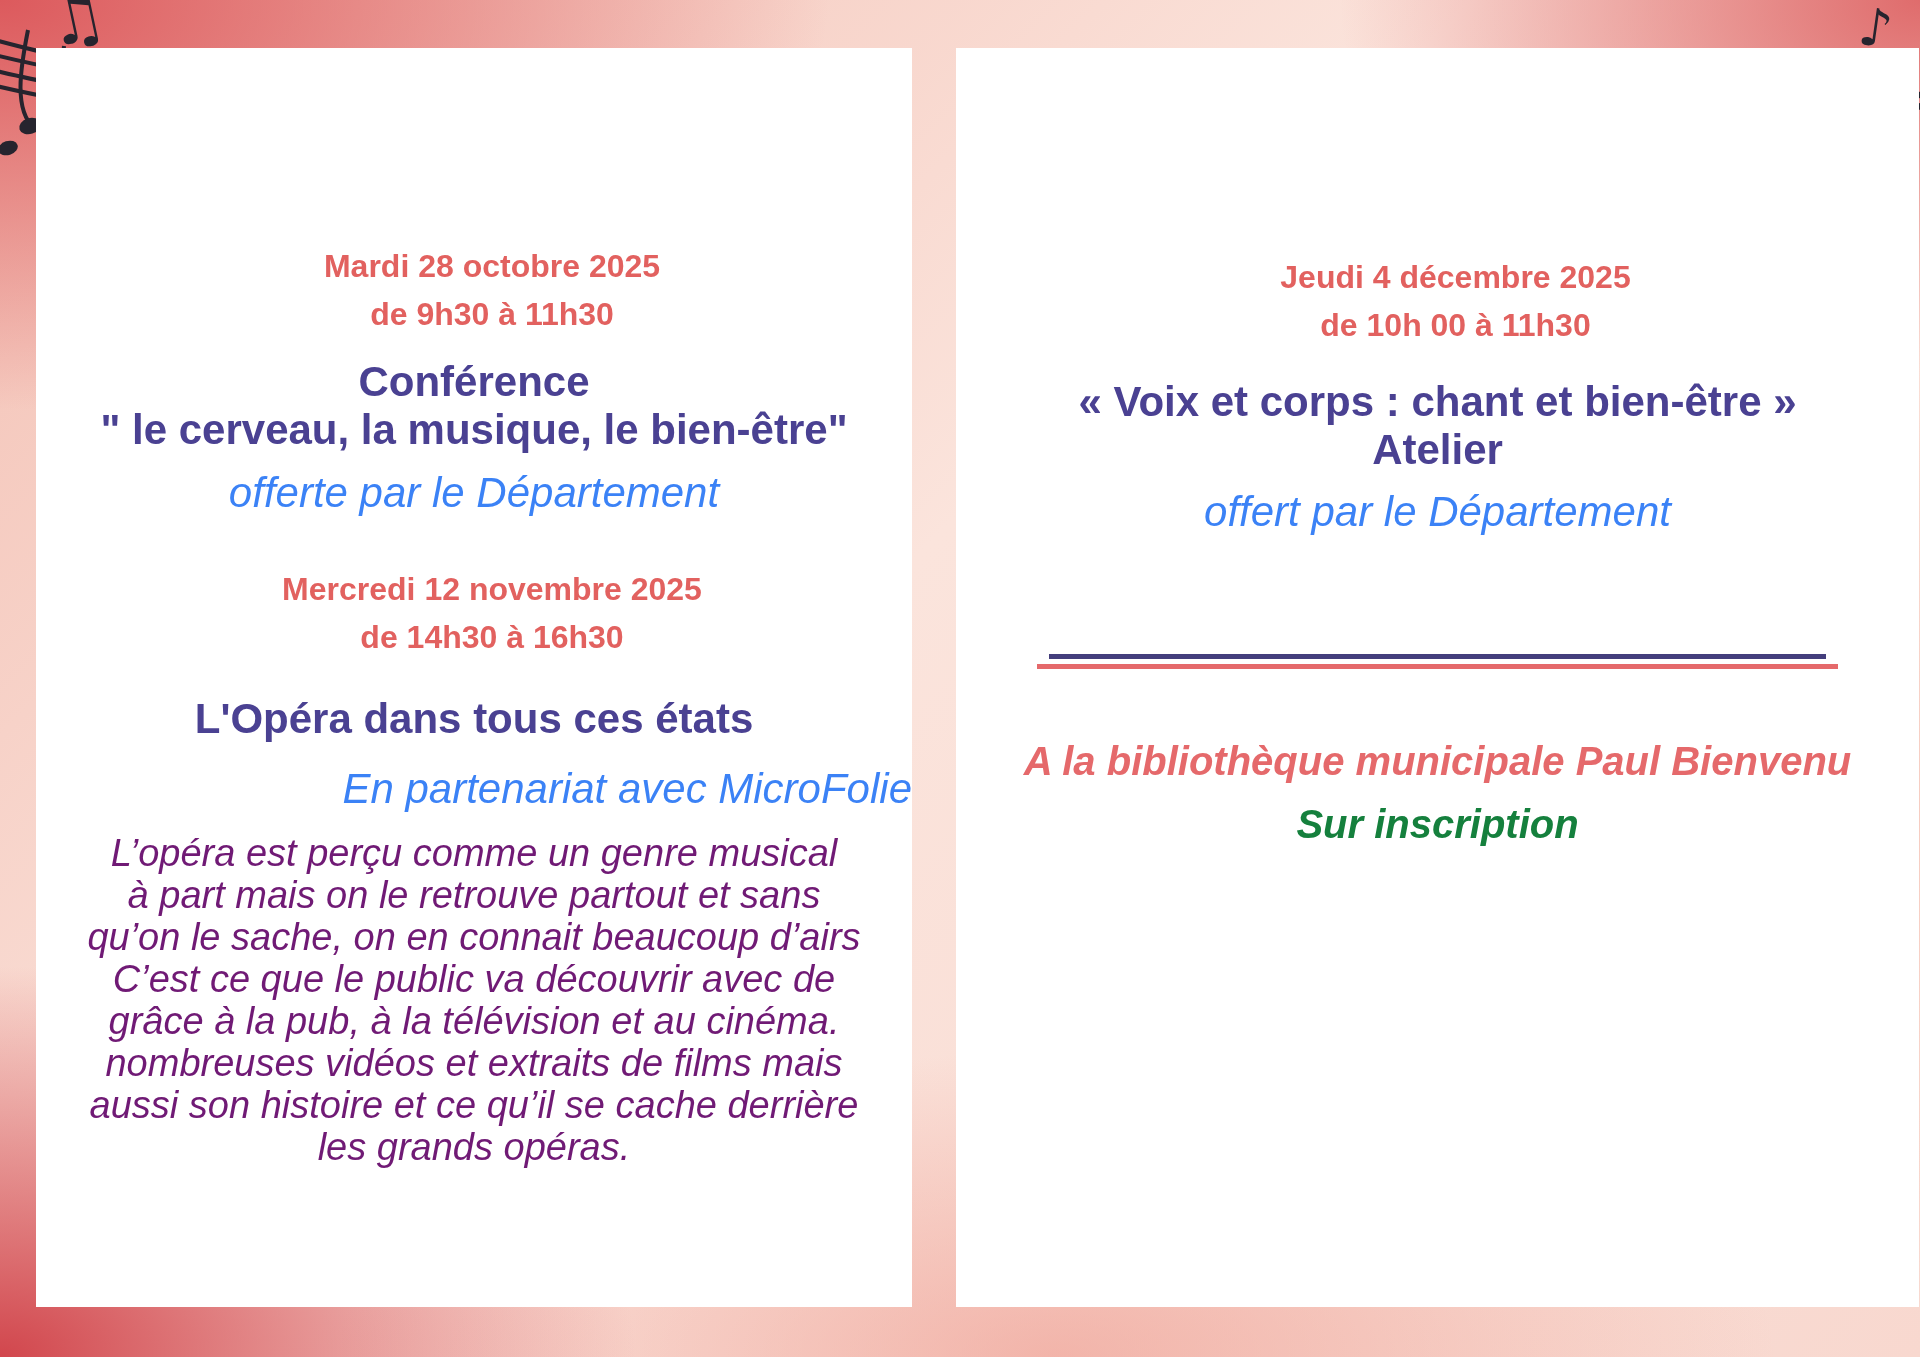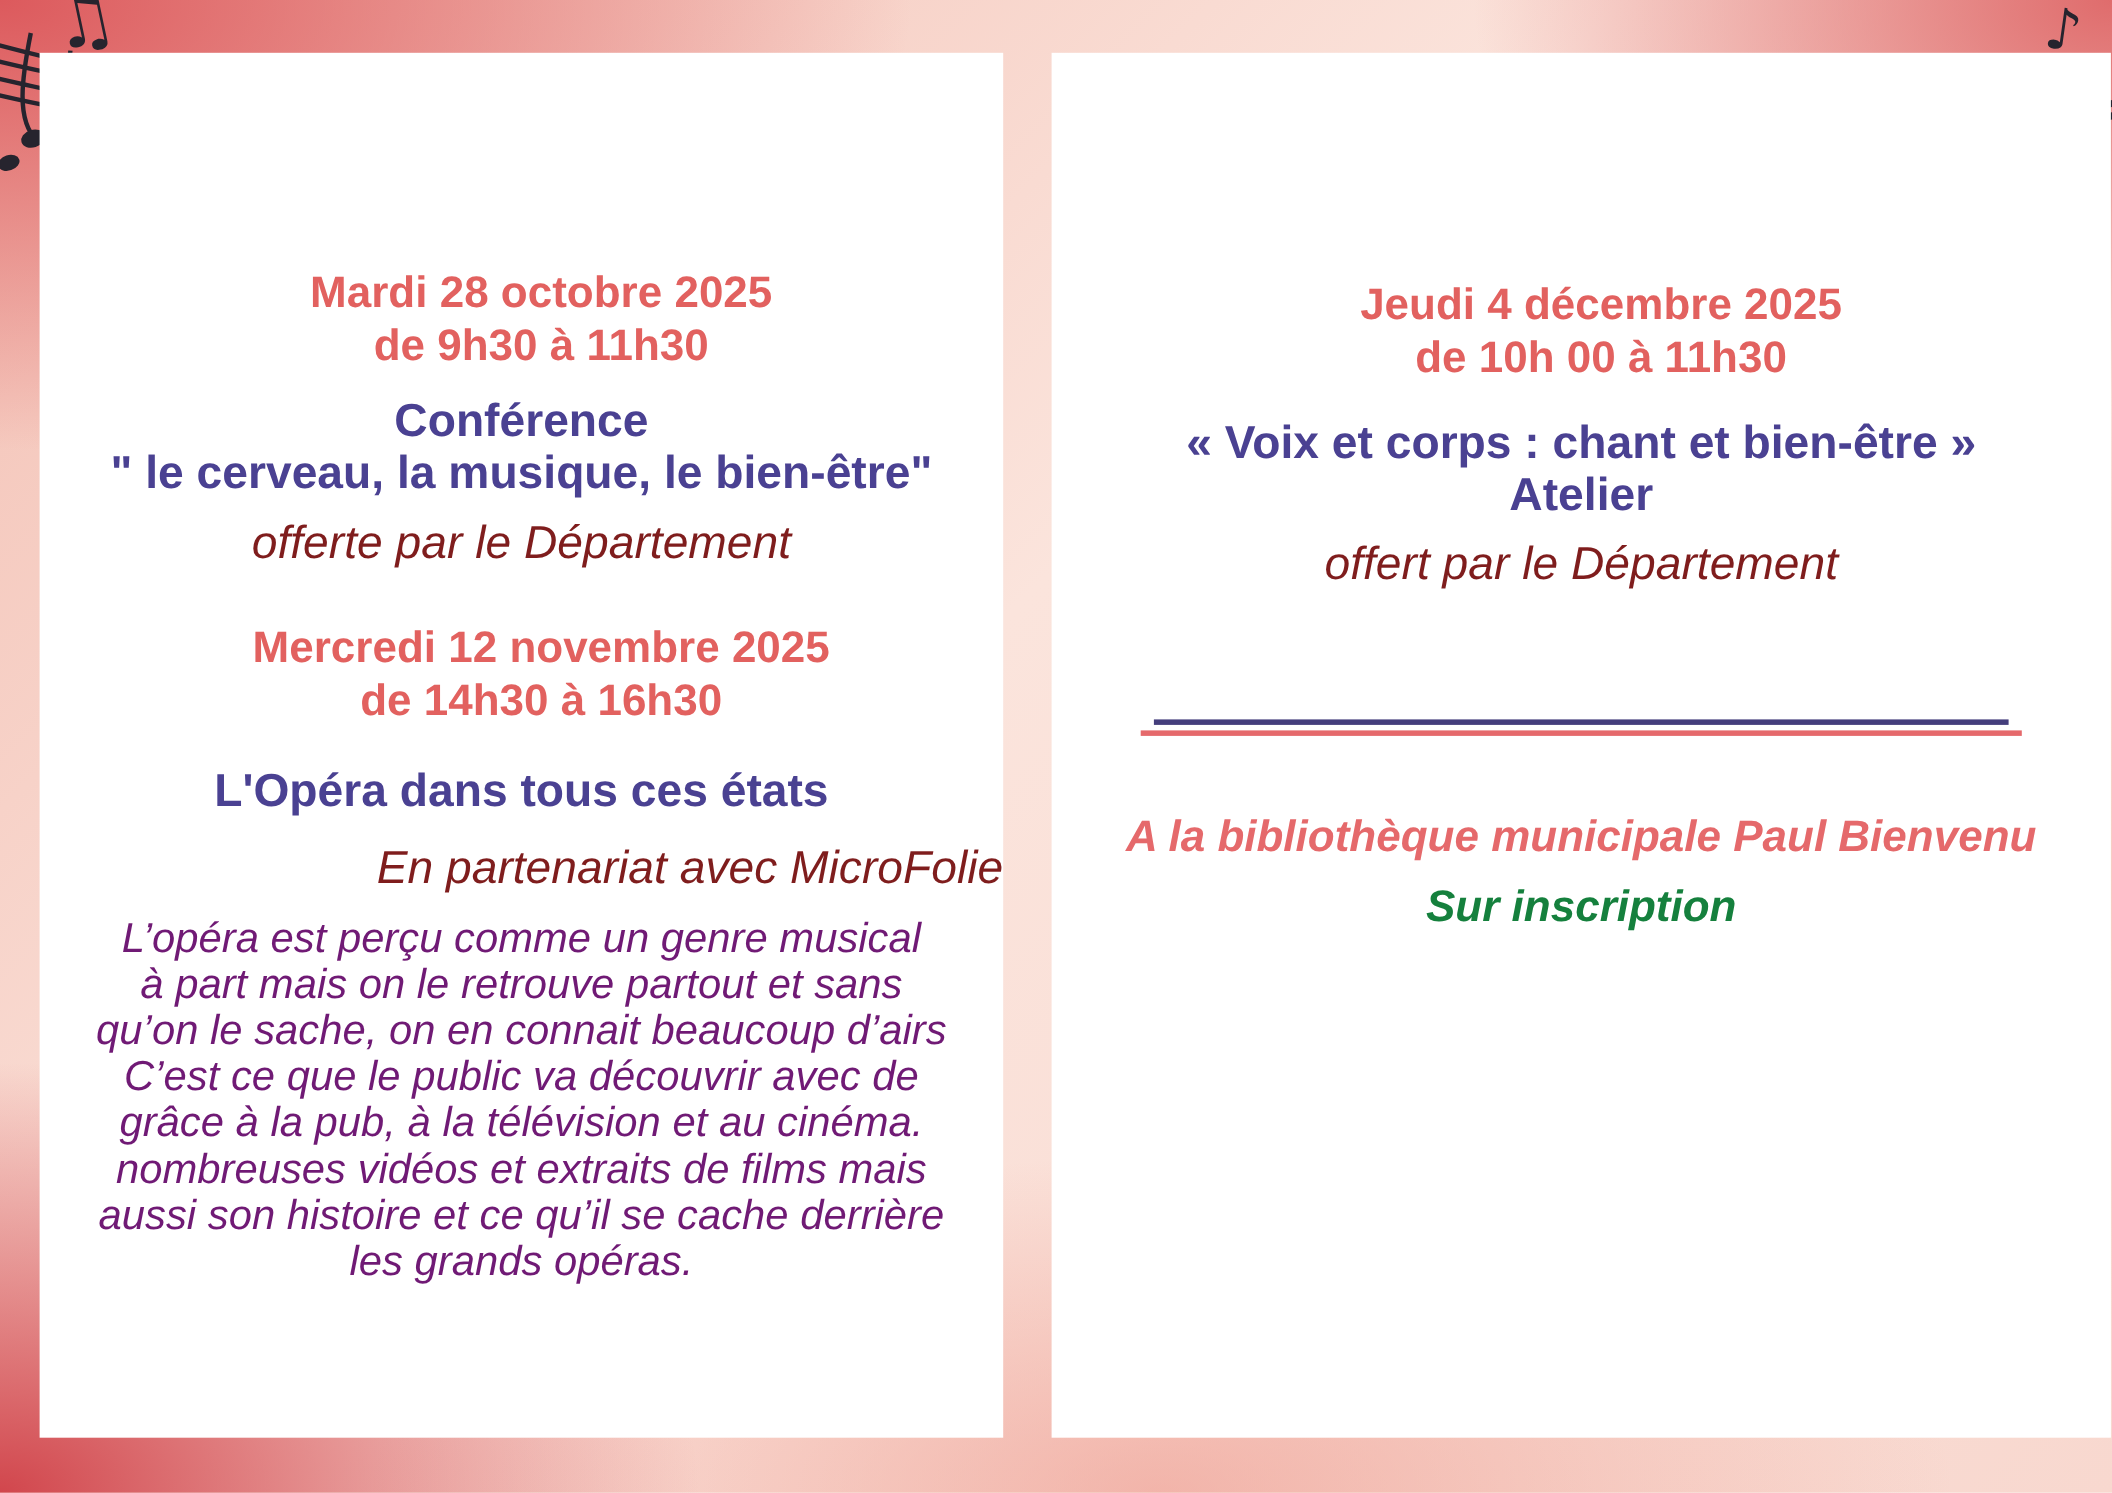--- a/index.html
+++ b/index.html
@@ -10,23 +10,23 @@
       radial-gradient(ellipse 60% 42% at 0% 0%,   rgba(219,84,88,.95) 0%,  rgba(219,84,88,0) 72%),
       radial-gradient(ellipse 46% 40% at 0% 100%, rgba(208,65,72,.97) 0%,  rgba(208,65,72,0) 72%),
       radial-gradient(ellipse 42% 38% at 100% 0%, rgba(221,98,99,.92) 0%,  rgba(221,98,99,0) 72%),
       radial-gradient(ellipse 50% 30% at 55% 100%,rgba(236,146,134,.55) 0%,rgba(236,146,134,0) 75%),
       radial-gradient(ellipse 45% 45% at 100% 60%,rgba(244,186,172,.45) 0%,rgba(244,186,172,0) 75%),
       linear-gradient(135deg,#f3c0b4 0%,#fbe4dc 45%,#f8d8cf 100%);}
   .panel{position:absolute;top:48px;bottom:50px;background:#ffffff;z-index:2;}
   .panel.left{left:36px;width:876px;}
   .panel.right{left:956px;width:963px;}
   .stack{width:100%;text-align:center;}
-  .date{color:#e2615f;font-weight:bold;font-size:40px;line-height:48px;padding-left:36px;}
+  .date{color:#e2615f;font-weight:bold;font-size:32px;line-height:48px;padding-left:36px;}
   .title{color:#4a4192;font-weight:bold;font-size:42px;line-height:48px;}
-  .subtitle{color:#7f1d1d;font-style:italic;font-size:42px;line-height:48px;}
+  .subtitle{color:#3b82f6;font-style:italic;font-size:42px;line-height:48px;}
   .para{color:#701a75;font-style:italic;font-size:38px;line-height:42px;}
   .para span{display:block;}
   
   .lp-date1{padding-top:194px;}
   .lp-title1{margin-top:20px;}
   .lp-sub1{margin-top:15px;}
   .lp-date2{margin-top:48px;}
   .lp-title2{margin-top:34px;}
   .lp-sub2{margin-top:22px;text-align:right;}
   .lp-para{margin-top:19px;}

